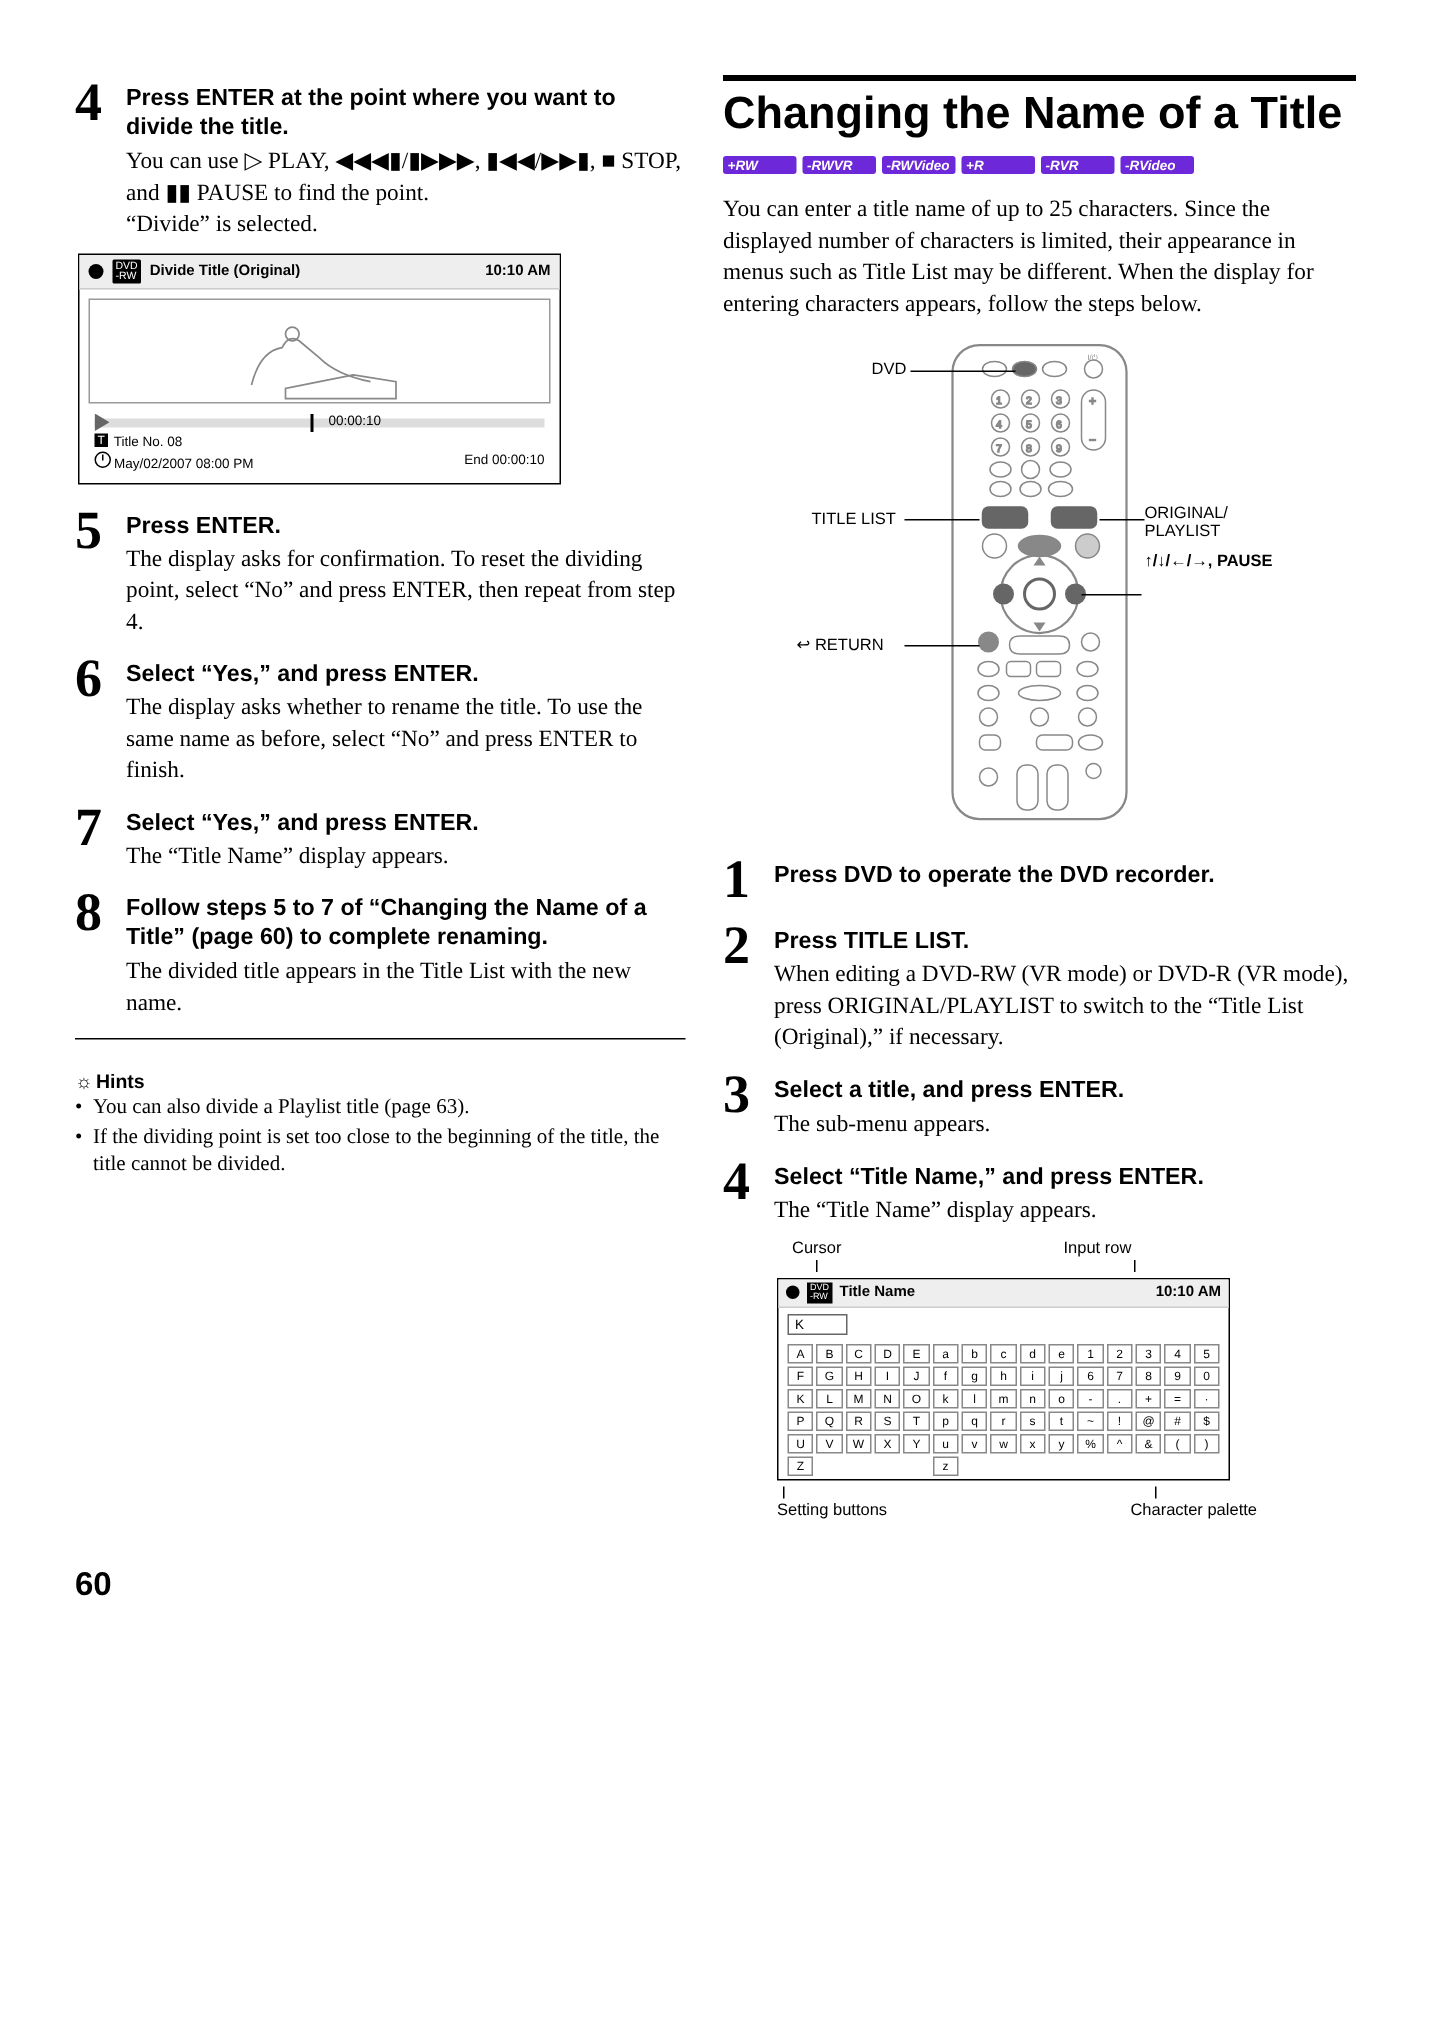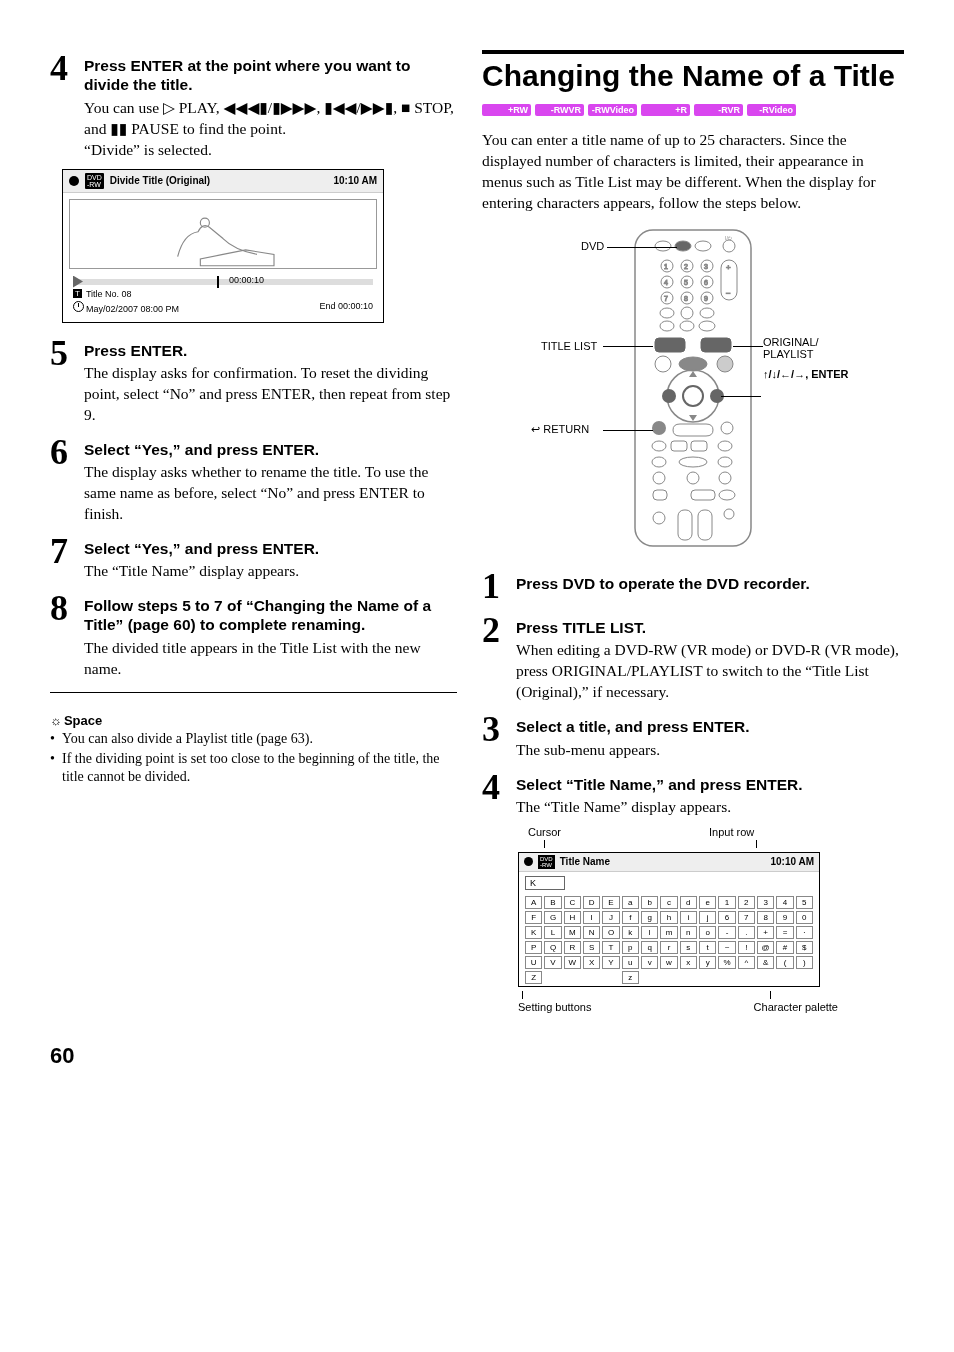--- a/index.html
+++ b/index.html
@@ -62,29 +62,30 @@
     font-size: 30px;
     line-height: 1.08;
   }
   .format-badges {
     display: flex;
     gap: 4px;
     margin: 10px 0 14px 0;
     flex-wrap: wrap;
   }
   .badge {
-    background: #d946ef;
+    background: #6d28d9;
     color: #fff;
     font-size: 9px;
     font-weight: bold;
     padding: 1px 3px;
     border-radius: 2px;
     min-width: 43px;
-    text-align: right;
+    text-align: left;
     white-space: nowrap;
+    font-style: italic;
   }
   .body-para {
     font-family: "Times New Roman", serif;
     font-size: 15.5px;
     line-height: 1.35;
     margin-bottom: 14px;
   }
   .hints-label {
     font-weight: bold;
     font-size: 13px;
@@ -108,21 +109,21 @@
     line-height: 1.3;
   }
   .hints-list li::before {
     content: "•";
     position: absolute;
     left: -12px;
   }
   .divide-screen {
     width: 320px;
     border: 1px solid #000;
-    margin: 6px 0 12px 12px;
+    margin: 6px 0 12px 2px;
     font-family: Arial, Helvetica, sans-serif;
     font-size: 10px;
   }
   .ds-header {
     background: #eee;
     padding: 3px 6px;
     display: flex;
     align-items: center;
     gap: 6px;
     border-bottom: 1px solid #ccc;
@@ -388,21 +389,21 @@
           <span><span class="clock-ic"></span><span>May/02/2007  08:00  PM</span></span>
           <span>End   00:00:10</span>
         </div>
       </div>
     </div>
 
     <div class="step">
       <div class="step-num">5</div>
       <div class="step-body">
         <div class="step-title">Press ENTER.</div>
-        <div class="step-text">The display asks for confirmation. To reset the dividing point, select “No” and press ENTER, then repeat from step 9.</div>
+        <div class="step-text">The display asks for confirmation. To reset the dividing point, select “No” and press ENTER, then repeat from step 4.</div>
       </div>
     </div>
 
     <div class="step">
       <div class="step-num">6</div>
       <div class="step-body">
         <div class="step-title">Select “Yes,” and press ENTER.</div>
         <div class="step-text">The display asks whether to rename the title. To use the same name as before, select “No” and press ENTER to finish.</div>
       </div>
     </div>
@@ -417,21 +418,21 @@
 
     <div class="step">
       <div class="step-num">8</div>
       <div class="step-body">
         <div class="step-title">Follow steps 5 to 7 of “Changing the Name of a Title” (page 60) to complete renaming.</div>
         <div class="step-text">The divided title appears in the Title List with the new name.</div>
       </div>
     </div>
 
     <hr class="sep">
-    <div class="hints-label">Space</div>
+    <div class="hints-label">Hints</div>
     <ul class="hints-list">
       <li>You can also divide a Playlist title (page 63).</li>
       <li>If the dividing point is set too close to the beginning of the title, the title cannot be divided.</li>
     </ul>
   </div>
 
   <div class="col col-right">
     <div class="heading-bar">
       <div class="main-heading">Changing the Name of a Title</div>
     </div>
@@ -532,21 +533,21 @@
       <div class="remote-label" style="left:18px; top:112px;">TITLE LIST</div>
       <div class="lbl-line" style="left:80px; top:118px; width:50px;"></div>
 
       <div class="remote-label" style="left:8px; top:195px;text-align:center;"><span style="font-family:sans-serif;">↩</span> <span>RETURN</span></div>
       <div class="lbl-line" style="left:80px; top:202px; width:50px;"></div>
 
       <div class="remote-label" style="left:240px; top:108px; white-space: pre-line;">ORIGINAL/
 PLAYLIST</div>
       <div class="lbl-line" style="left:210px; top:118px; width:30px;"></div>
 
-      <div class="remote-label" style="left:240px; top:140px; font-weight:bold; white-space: pre-line;">↑/↓/←/→, ENTER</div>
+      <div class="remote-label" style="left:240px; top:140px; font-weight:bold; white-space: pre-line;">↑/↓/←/→, PAUSE</div>
       <div class="lbl-line" style="left:198px; top:168px; width:40px;"></div>
     </div>
 
     <div class="step">
       <div class="step-num">1</div>
       <div class="step-body">
         <div class="step-title">Press DVD to operate the DVD recorder.</div>
       </div>
     </div>
 

